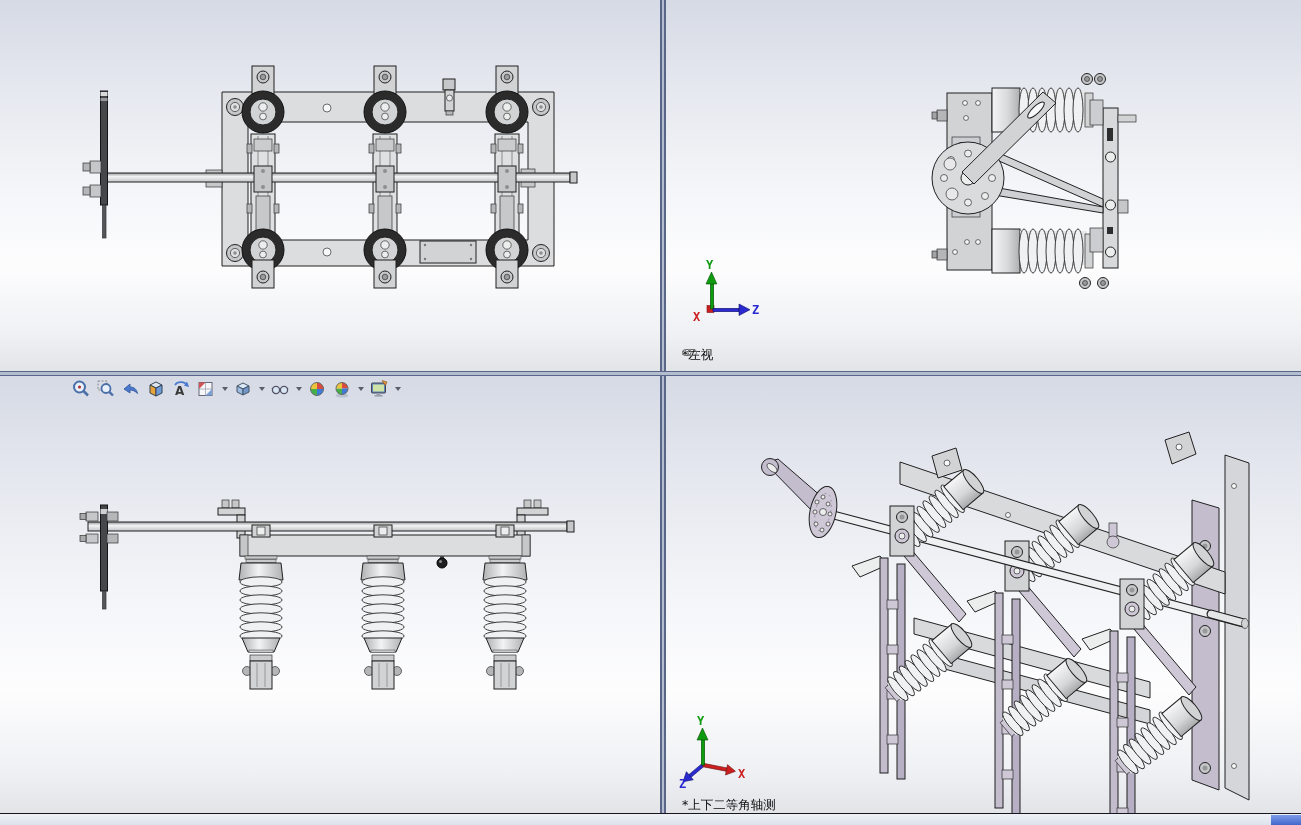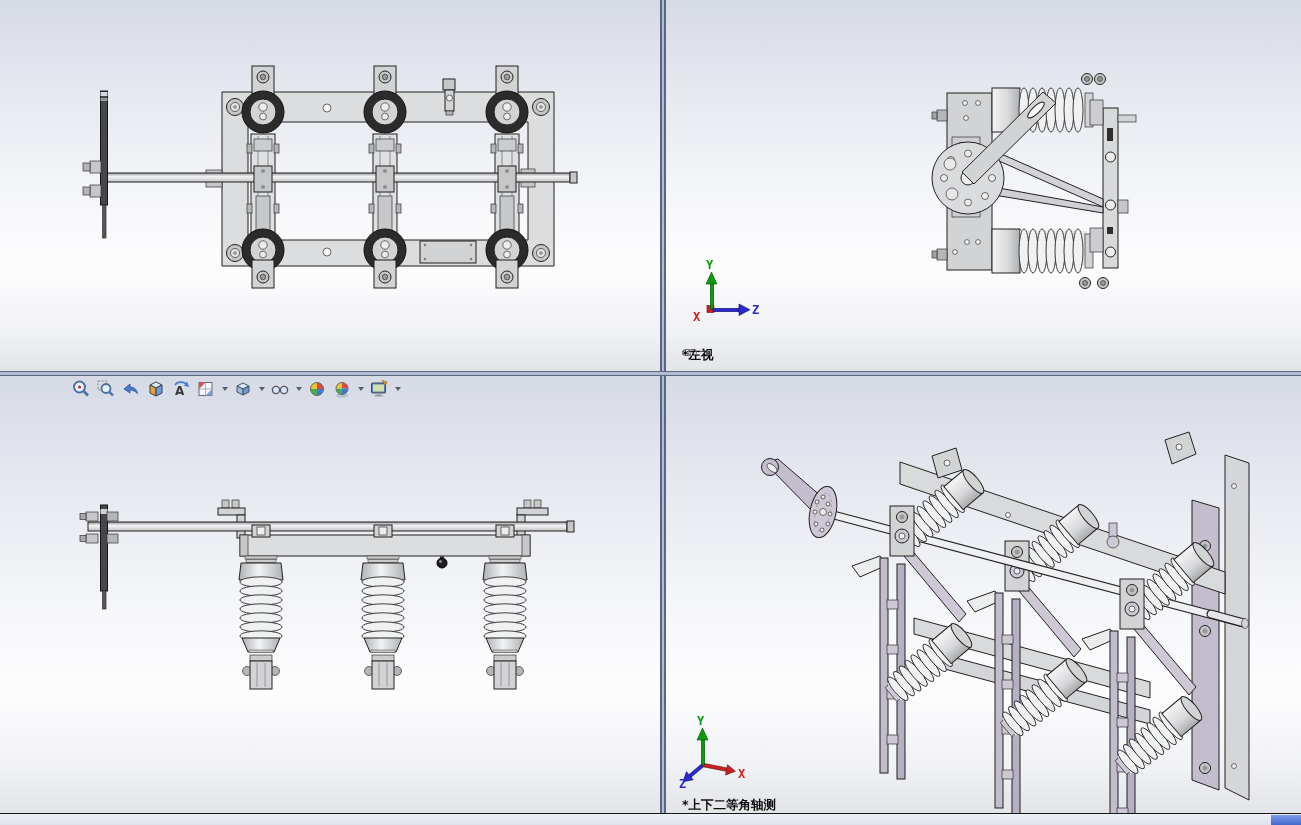--- a/index.html
+++ b/index.html
@@ -14,21 +14,21 @@
   .vp svg{position:absolute;left:0;top:0;display:block;}
   .div-v{position:absolute;left:660px;top:0;width:6px;height:813px;background:#b4bdd0;
          border-left:2px solid #5a6688;border-right:2px solid #5a6688;box-sizing:border-box;}
   .div-h{position:absolute;left:0;top:371px;width:1301px;height:5px;background:#b4bdd0;
          border-top:1.5px solid #5a6688;border-bottom:1.5px solid #5a6688;box-sizing:border-box;}
   .statusbar{position:absolute;left:0;top:813px;width:1301px;height:12px;
              background:linear-gradient(180deg,#eef1f6,#dde2ec);border-top:1px solid #16161e;box-sizing:border-box;}
   .statusbar .accent{position:absolute;right:0;top:1px;width:30px;height:11px;
              background:linear-gradient(180deg,#7b9ae8,#3d63c8);}
   .vplabel{position:absolute;left:16px;display:flex;align-items:center;gap:5px;
-           font-size:12.5px;font-weight:700;color:#0b0b0b;white-space:nowrap;margin-top:35px;}
+           font-size:12.5px;font-weight:400;color:#0b0b0b;white-space:nowrap;margin-top:35px;}
   .vplabel-tr{bottom:7px;}
   .vplabel-br{bottom:-1px;}
   
   .hud{position:absolute;left:70px;top:378px;display:flex;align-items:center;gap:3px;height:22px;}
   .tb-btn{width:22px;height:21px;display:flex;align-items:center;justify-content:center;border-radius:2px;}
   .tb-dd{width:9px;height:21px;display:flex;align-items:center;justify-content:center;}
   .tb-dd::after{content:"";width:0;height:0;border-left:3.5px solid transparent;
                 border-right:3.5px solid transparent;border-top:4px solid #5a5f66;}
   
   .ol{stroke:#212121;stroke-width:1;}

